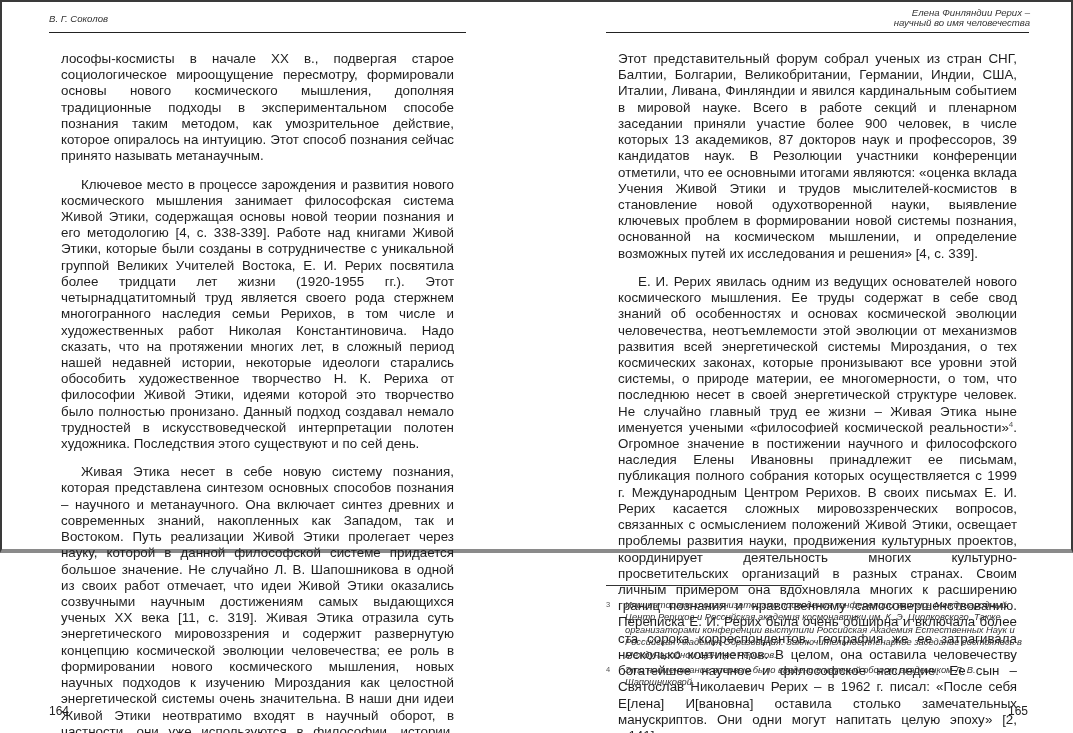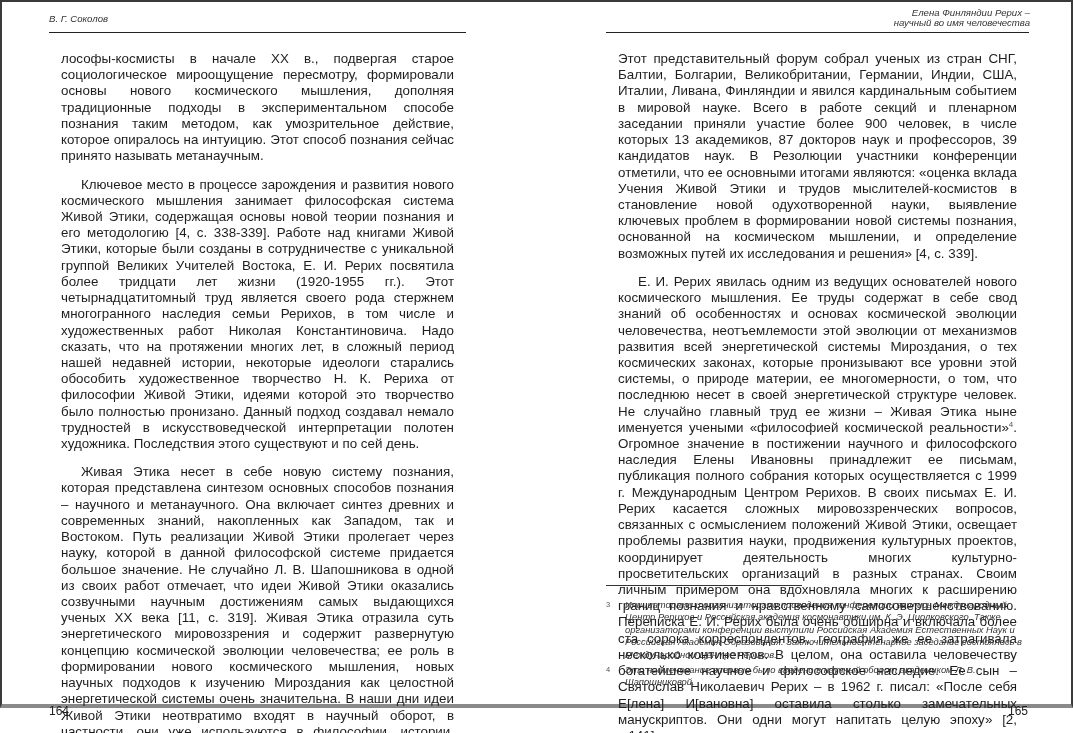--- a/index.html
+++ b/index.html
@@ -4,21 +4,21 @@
 <style>
   html, body { margin: 0; padding: 0; }
   body {
     width: 1073px; height: 733px; overflow: hidden;
     background: #ffffff;
     font-family: "Liberation Sans", sans-serif;
     color: #1e1e1e;
     position: relative;
   }
   .frame {
-    position: absolute; left: 0; top: 0; width: 1073px; height: 708px;
+    position: absolute; left: 0; top: 0; width: 1073px; height: 553px;
     box-sizing: border-box;
     border-top: 2px solid #3a3a3a;
     border-left: 2px solid #3a3a3a;
     border-right: 2px solid #3a3a3a;
     border-bottom: 4px solid #8a8a8a;
   }
   .page { position: absolute; top: 0; height: 729px; }
   .page-left { left: 2px; width: 534px; }
   .page-right { left: 536px; width: 535px; }
 

